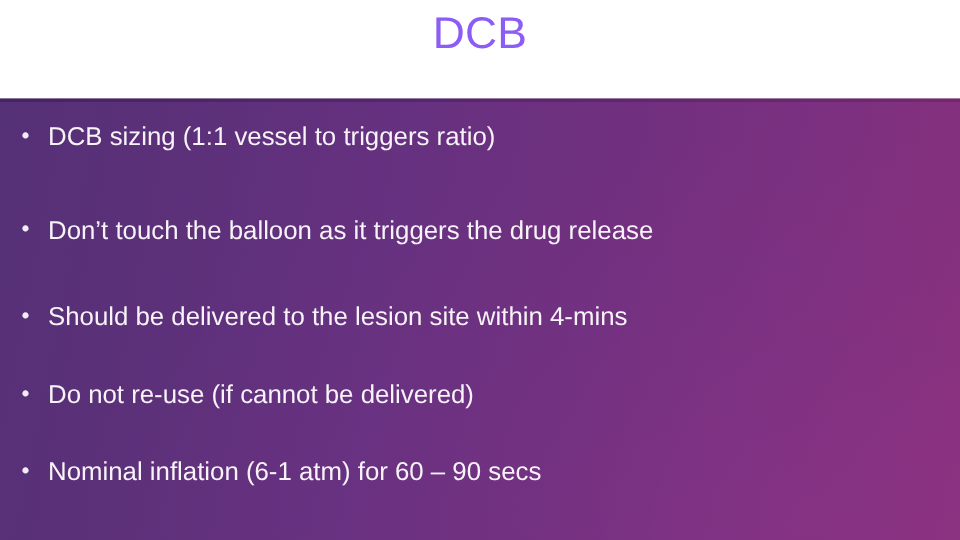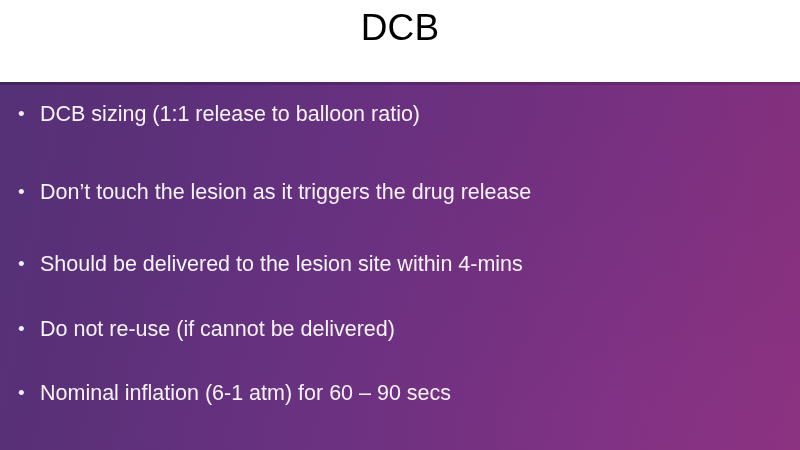--- a/index.html
+++ b/index.html
@@ -33,21 +33,21 @@
     background: #ffffff;
     display: flex;
     align-items: center;
     justify-content: center;
   }
 
   #slide-title {
     font-family: "Liberation Sans", sans-serif;
     font-size: 37px;
     font-weight: 400;
-    color: #000000;
+    color: #8b5cf6;
     letter-spacing: 0.2px;
     line-height: 1;
     margin-top: -2px;
     white-space: nowrap;
   }
 
   
   #content-panel {
     position: absolute;
     left: 0;
@@ -148,26 +148,26 @@
   </div>
 
   <div id="content-panel">
     <div id="panel-top-edge"></div>
     <div id="panel-sheen"></div>
 
     <ul id="bullet-list">
 
       <li class="bullet-item" data-row="0">
         <span class="bullet-marker">•</span>
-        <span class="bullet-text">DCB sizing (1:1 release to balloon ratio)</span>
+        <span class="bullet-text">DCB sizing (1:1 vessel to triggers ratio)</span>
       </li>
 
       <li class="bullet-item" data-row="1">
         <span class="bullet-marker">•</span>
-        <span class="bullet-text">Don’t touch the lesion as it triggers the drug release</span>
+        <span class="bullet-text">Don’t touch the balloon as it triggers the drug release</span>
       </li>
 
       <li class="bullet-item" data-row="2">
         <span class="bullet-marker">•</span>
         <span class="bullet-text">Should be delivered to the lesion site within 4-mins</span>
       </li>
 
       <li class="bullet-item" data-row="3">
         <span class="bullet-marker">•</span>
         <span class="bullet-text">Do not re-use (if cannot be delivered)</span>

